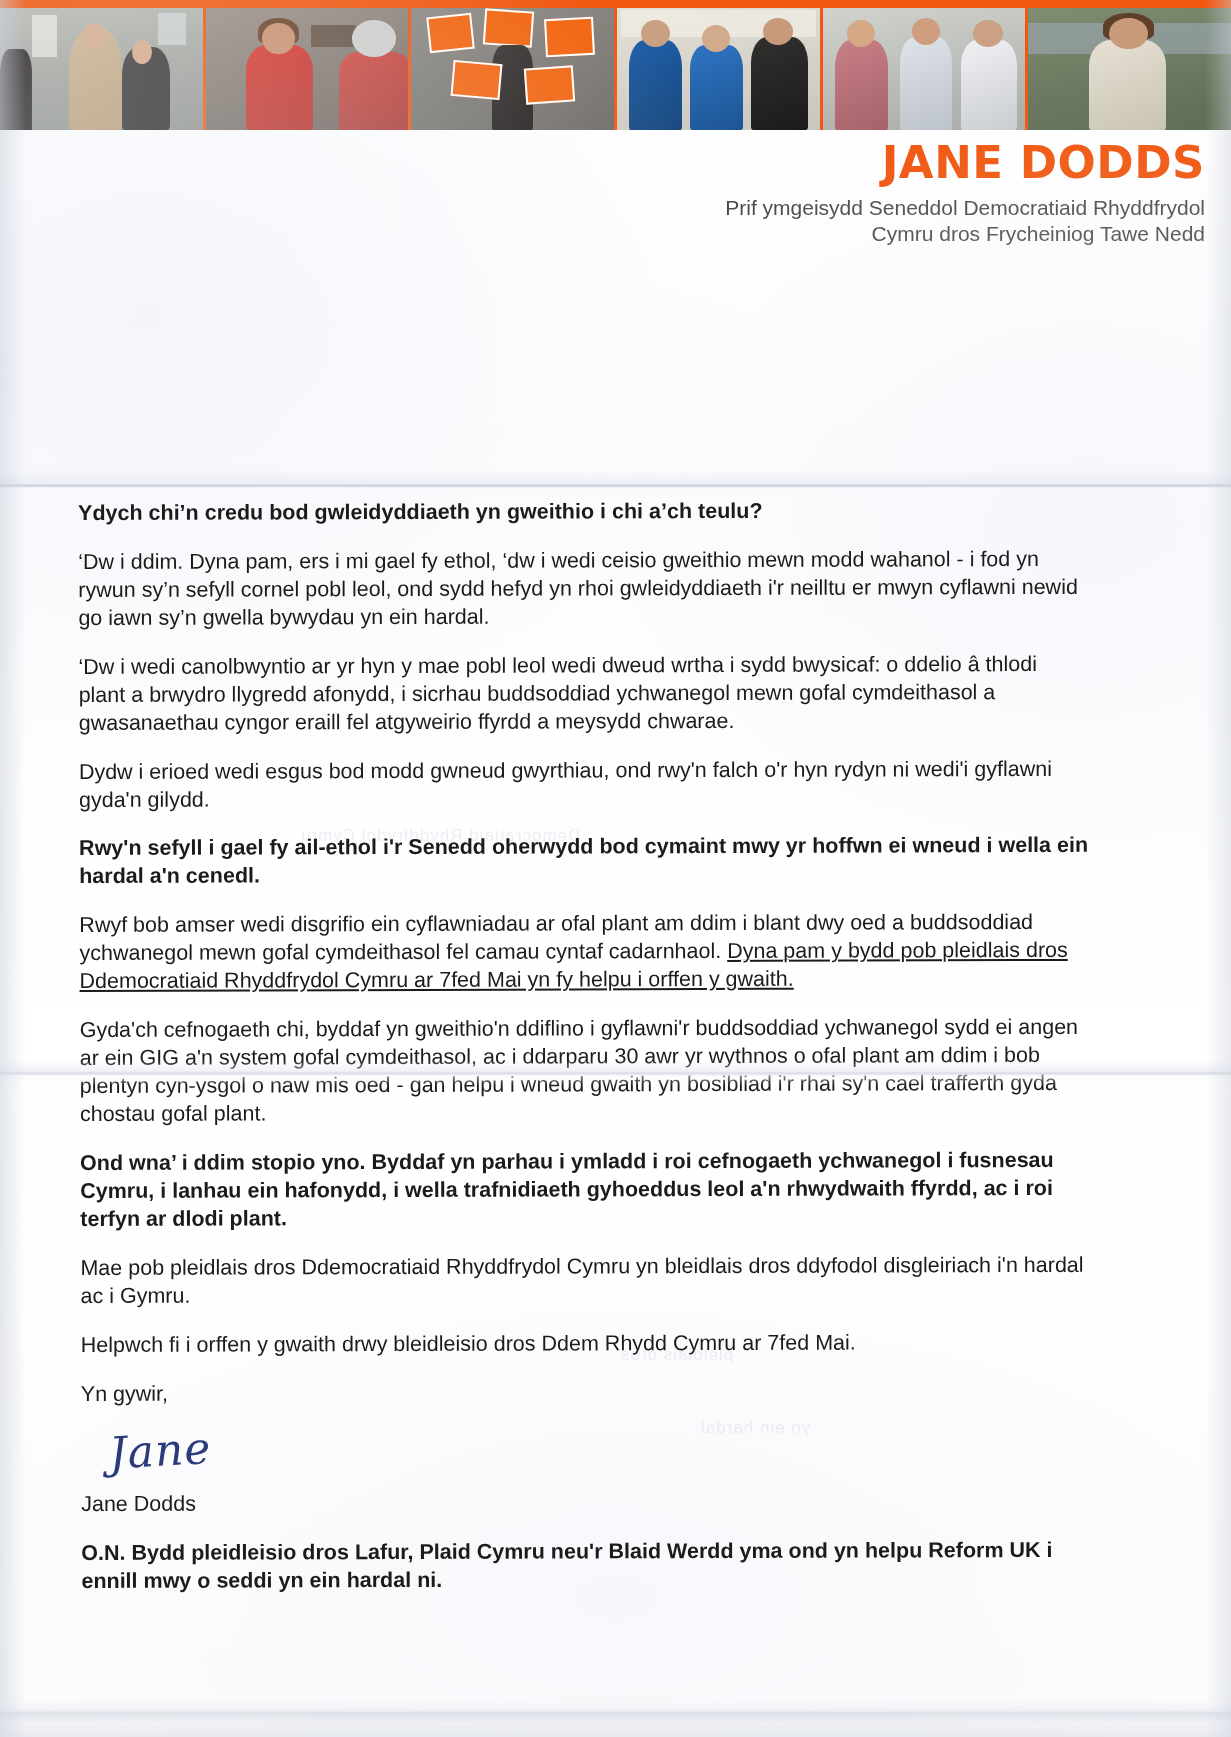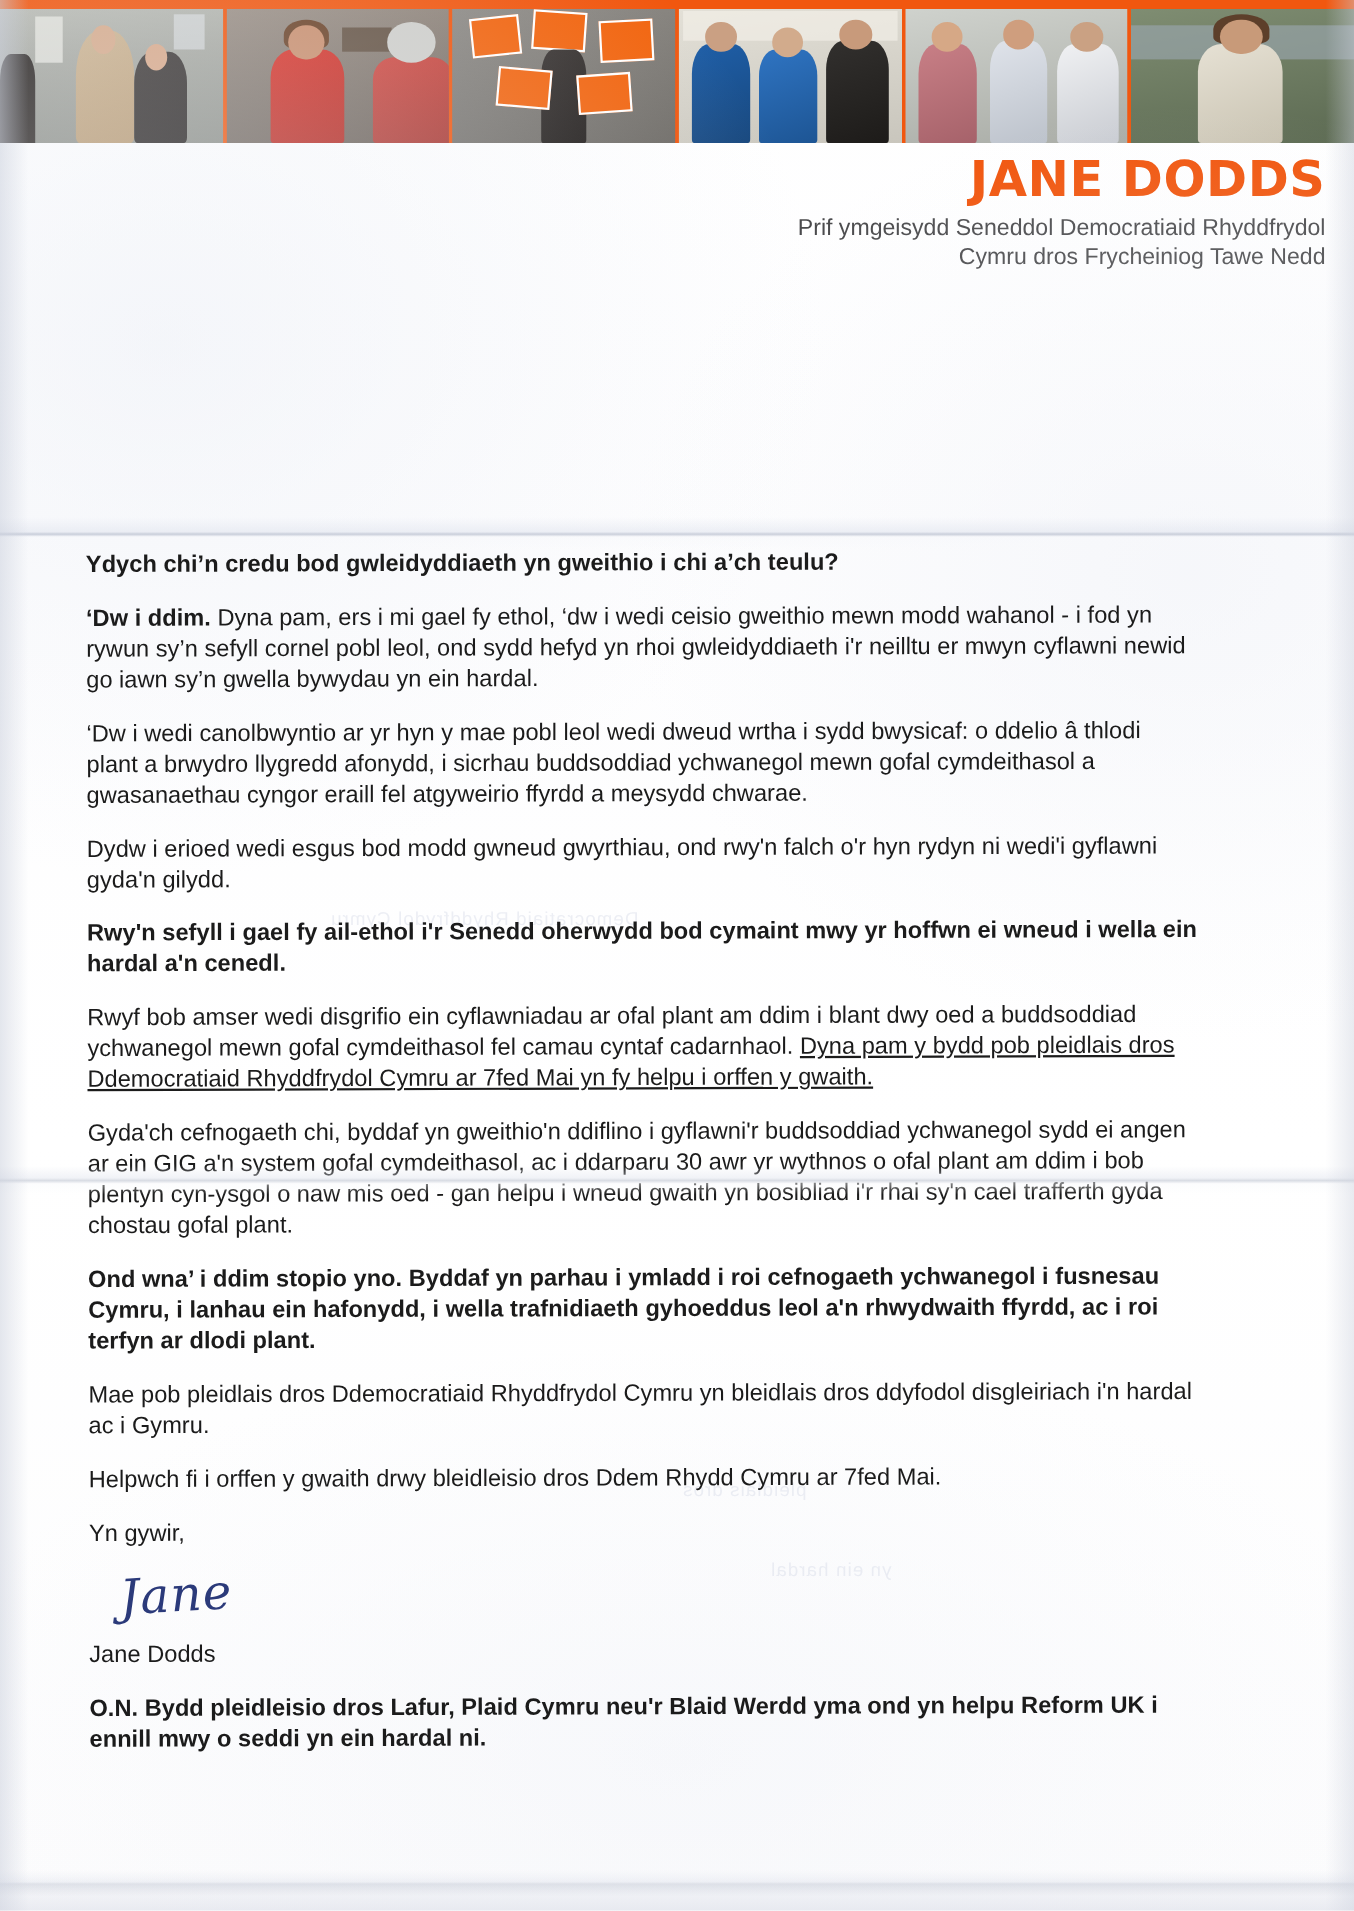--- a/index.html
+++ b/index.html
@@ -165,21 +165,21 @@
   }
 
   
   .letter{
     position:absolute;left:78px;top:500px;width:1010px;
     font-family:"Liberation Sans", sans-serif;
     color:#1b1b1b;
   }
   .letter p{margin:0 0 21px 0;font-size:21.5px;line-height:1.30;}
   .letter p.b{font-weight:700;}
-  .lead-b{font-weight:700;text-align:right;}
+  .lead-b{font-weight:400;text-align:right;}
   .u{text-decoration:underline;text-underline-offset:2px;}
 
   .signoff{margin-top:4px;font-size:21.5px;line-height:1.3;}
   .sig-wrap{height:62px;position:relative;}
   .sig{
     position:absolute;left:28px;top:-4px;
     font-family:"DejaVu Serif", serif;
     font-style:italic;font-size:44px;color:#2b3a7a;
     transform:rotate(-3deg);letter-spacing:1px;
   }

